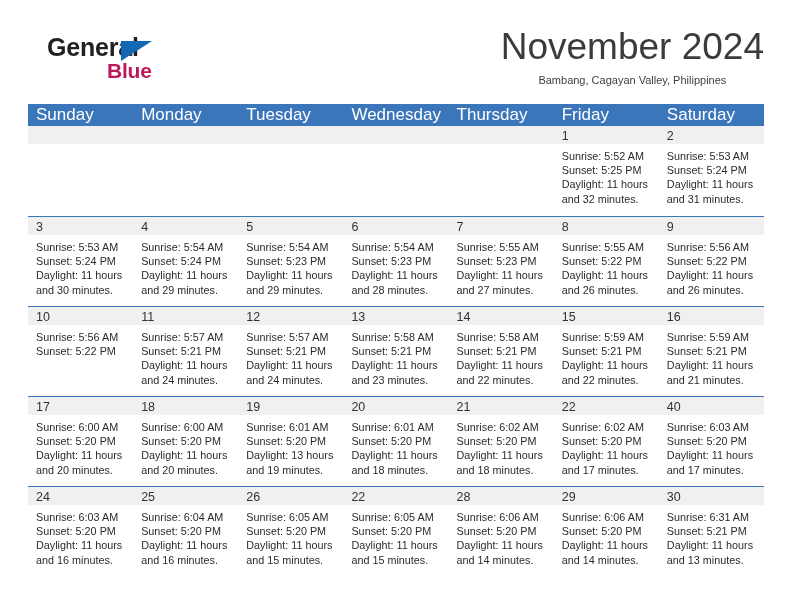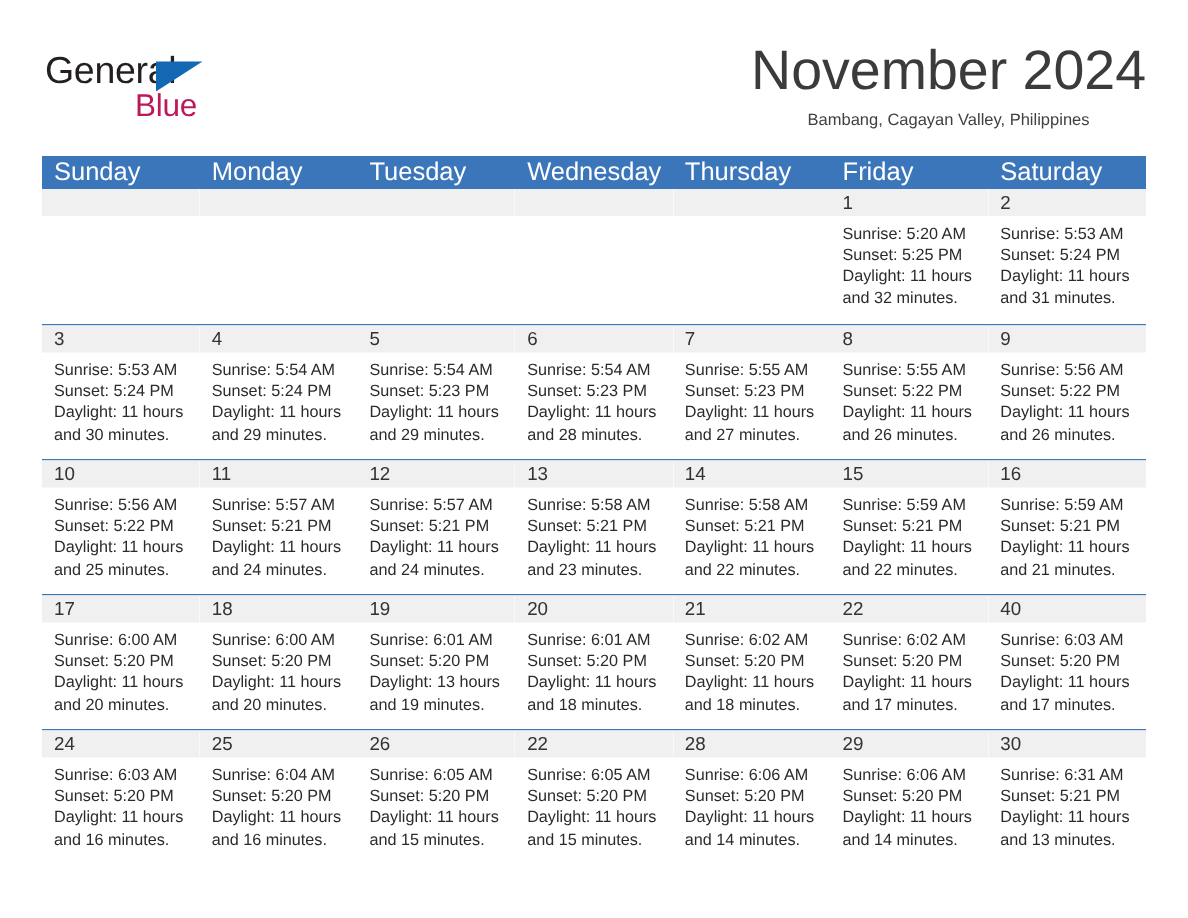--- a/index.html
+++ b/index.html
@@ -24,24 +24,25 @@
   
   .topbar {
     position: absolute;
     left: 28px;
     top: 30px;
     right: 28px;
     height: 66px;
   }
   .brand {
     position: absolute;
-    left: 2px;
+    left: 19px;
     top: 4px;
     width: 170px;
     height: 56px;
+    font-weight: bold;
   }
   .brand-general {
     position: absolute;
     left: 0;
     top: 0;
     font-size: 25px;
     letter-spacing: -0.2px;
     color: #231f20;
     font-family: "Liberation Sans", sans-serif;
     line-height: 27px;
@@ -198,21 +199,21 @@
           </div>
           <div class="cell empty">
             <div class="daynum-band"><span class="daynum"></span></div>
           </div>
           <div class="cell empty">
             <div class="daynum-band"><span class="daynum"></span></div>
           </div>
           <div class="cell">
             <div class="daynum-band"><span class="daynum">1</span></div>
             <div class="info">
-              <div>Sunrise: 5:20 AM</div>
+              <div>Sunrise: 5:52 AM</div>
               <div>Sunset: 5:25 PM</div>
               <div class="daylight">Daylight: 11 hours and 32 minutes.</div>
             </div>
           </div>
           <div class="cell">
             <div class="daynum-band"><span class="daynum">2</span></div>
             <div class="info">
               <div>Sunrise: 5:53 AM</div>
               <div>Sunset: 5:24 PM</div>
               <div class="daylight">Daylight: 11 hours and 31 minutes.</div>
@@ -276,21 +277,20 @@
               <div class="daylight">Daylight: 11 hours and 26 minutes.</div>
             </div>
           </div>
         </div>
         <div class="week">
           <div class="cell">
             <div class="daynum-band"><span class="daynum">10</span></div>
             <div class="info">
               <div>Sunrise: 5:56 AM</div>
               <div>Sunset: 5:22 PM</div>
-              <div class="daylight">Daylight: 11 hours and 25 minutes.</div>
             </div>
           </div>
           <div class="cell">
             <div class="daynum-band"><span class="daynum">11</span></div>
             <div class="info">
               <div>Sunrise: 5:57 AM</div>
               <div>Sunset: 5:21 PM</div>
               <div class="daylight">Daylight: 11 hours and 24 minutes.</div>
             </div>
           </div>

